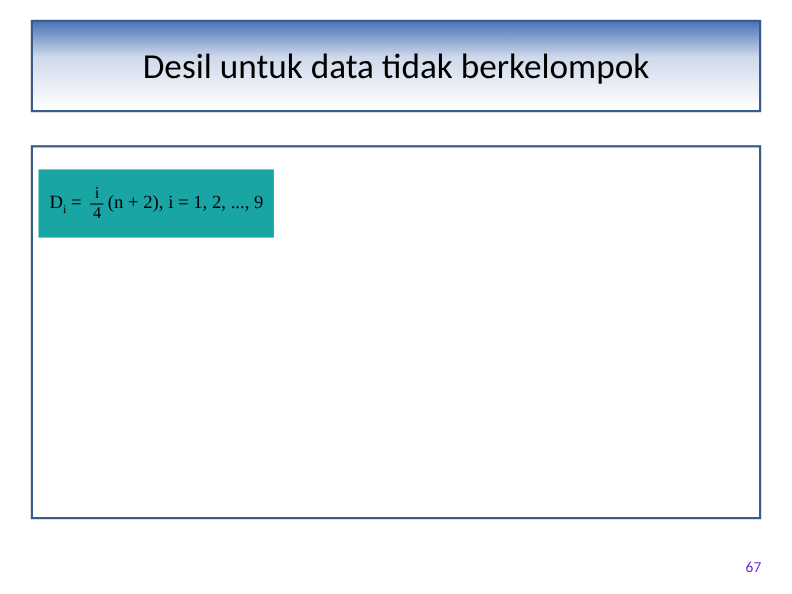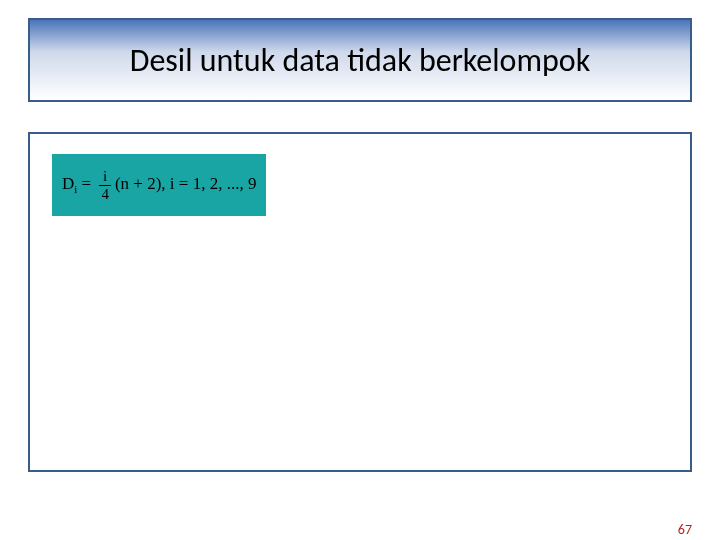--- a/index.html
+++ b/index.html
@@ -28,21 +28,21 @@
     font-weight: 400;
   }
   .content-box {
     position: absolute;
     left: 28px;
     top: 132px;
     width: 664px;
     height: 340px;
     border: 2px solid #385d8a;
     background: #ffffff;
-    padding: 20px 22px;
+    padding: 20px 5px;
   }
   .formula-box {
     background: #1aa5a5;
     color: #000;
     display: inline-block;
     padding: 14px 10px 14px 10px;
     font-family: 'Times New Roman', serif;
     font-size: 17px;
     margin-bottom: 30px;
   }
@@ -60,23 +60,23 @@
   .description {
     font-size: 28px;
     color: #000;
     line-height: 1.35;
   }
   .description .indent { margin-left: 30px; }
   .description sub { font-size: 18px; vertical-align: sub; }
   .page-number {
     position: absolute;
     right: 28px;
-    bottom: 2px;
+    bottom: 16px;
     font-size: 14px;
-    color: #b91c1c;
+    color: #6d28d9;
   }
 </style>
 </head>
 <body>
 
 <div class="title-box">
   <div class="title-text">Desil untuk data tidak berkelompok</div>
 </div>
 
 <div class="content-box">

